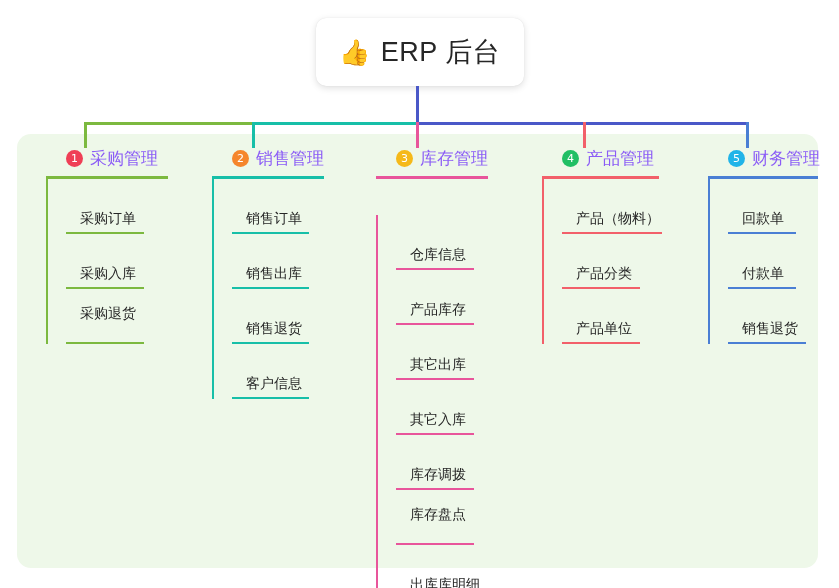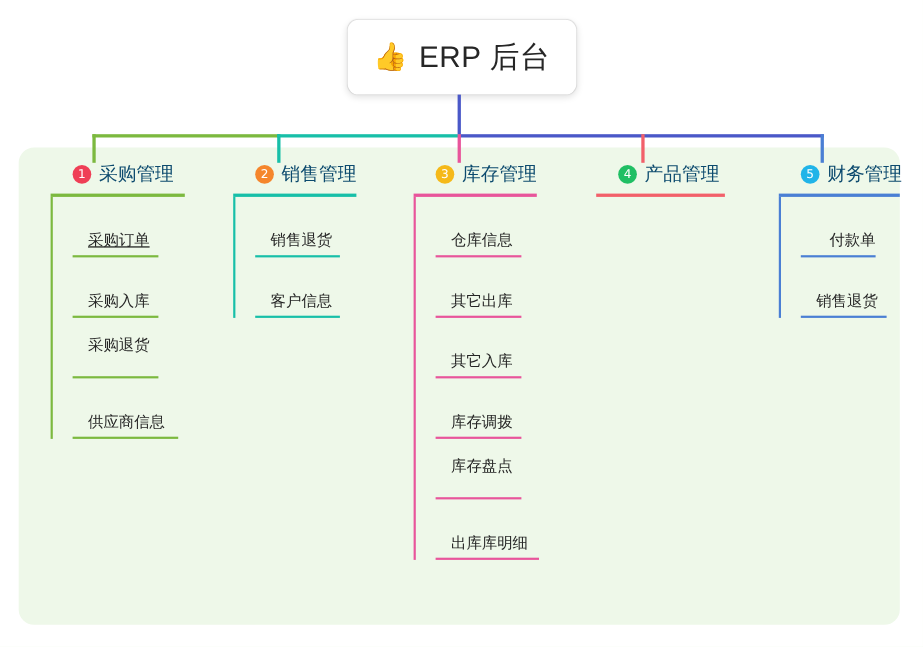--- a/index.html
+++ b/index.html
@@ -112,21 +112,21 @@
     border-radius: 50%;
     color: #ffffff;
     font-size: 11px;
     line-height: 17px;
     text-align: center;
     flex: 0 0 auto;
     font-family: "DejaVu Sans", sans-serif;
   }
   .branch-title {
     font-size: 17px;
-    color: #0c4a6e;
+    color: #8b5cf6;
     white-space: nowrap;
   }
   .head-rule {
     height: 3px;
     margin-top: 6px;
   }
 
   
   .leaves {
     margin-top: 0;
@@ -174,58 +174,64 @@
   <div class="conn drop" id="drop-5"></div>
 
   <div id="branches-host">
       <div class="branch" style="left: 46px; width: 122px;">
         <div class="branch-head">
           <span class="badge" style="background: rgb(239, 63, 86);">1</span>
           <span class="branch-title">采购管理</span>
         </div>
         <div class="head-rule" style="background: rgb(124, 185, 63); width: 122px;"></div>
         <div class="leaves" style="border-left-color: rgb(124, 185, 63);">
-          <div class="leaf" style="border-bottom-color: rgb(124, 185, 63); width: 78px; text-decoration: underline;">
+          <div class="leaf" style="border-bottom-color: rgb(124, 185, 63); width: 78px;">
             <span class="leaf-label">采购订单</span>
           </div>
           <div class="leaf" style="border-bottom-color: rgb(124, 185, 63); width: 78px;">
             <span class="leaf-label">采购入库</span>
           </div>
           <div class="leaf" style="border-bottom-color: rgb(124, 185, 63); width: 78px; align-items: center;">
             <span class="leaf-label">采购退货</span>
           </div>
-          <div class="leaf" style="border-bottom-color: rgb(124, 185, 63); width: 96px;">
-            <span class="leaf-label">供应商信息</span>
-          </div>
         </div>
       </div>
       <div class="branch" style="left: 212px; width: 112px;">
         <div class="branch-head">
           <span class="badge" style="background: rgb(245, 134, 44);">2</span>
           <span class="branch-title">销售管理</span>
         </div>
         <div class="head-rule" style="background: rgb(23, 191, 168); width: 112px;"></div>
         <div class="leaves" style="border-left-color: rgb(23, 191, 168);">
           <div class="leaf" style="border-bottom-color: rgb(23, 191, 168); width: 77px;">
+            <span class="leaf-label">销售订单</span>
+          </div>
+          <div class="leaf" style="border-bottom-color: rgb(23, 191, 168); width: 77px;">
+            <span class="leaf-label">销售出库</span>
+          </div>
+          <div class="leaf" style="border-bottom-color: rgb(23, 191, 168); width: 77px;">
             <span class="leaf-label">销售退货</span>
           </div>
           <div class="leaf" style="border-bottom-color: rgb(23, 191, 168); width: 77px;">
             <span class="leaf-label">客户信息</span>
           </div>
         </div>
       </div>
       <div class="branch" style="left: 376px; width: 112px;">
         <div class="branch-head">
           <span class="badge" style="background: rgb(245, 185, 25);">3</span>
           <span class="branch-title">库存管理</span>
         </div>
         <div class="head-rule" style="background: rgb(232, 85, 155); width: 112px;"></div>
         <div class="leaves" style="border-left-color: rgb(232, 85, 155);">
+          <div class="leaf" style="border-bottom-color: rgb(232, 85, 155); width: 78px; margin-top: 36px;">
+            <span class="leaf-label">仓库信息</span>
+          </div>
           <div class="leaf" style="border-bottom-color: rgb(232, 85, 155); width: 78px;">
-            <span class="leaf-label">仓库信息</span>
+            <span class="leaf-label">产品库存</span>
           </div>
           <div class="leaf" style="border-bottom-color: rgb(232, 85, 155); width: 78px;">
             <span class="leaf-label">其它出库</span>
           </div>
           <div class="leaf" style="border-bottom-color: rgb(232, 85, 155); width: 78px;">
             <span class="leaf-label">其它入库</span>
           </div>
           <div class="leaf" style="border-bottom-color: rgb(232, 85, 155); width: 78px; text-align: center;">
             <span class="leaf-label">库存调拨</span>
           </div>
@@ -236,29 +242,43 @@
             <span class="leaf-label">出库库明细</span>
           </div>
         </div>
       </div>
       <div class="branch" style="left: 542px; width: 117px;">
         <div class="branch-head">
           <span class="badge" style="background: rgb(32, 191, 100);">4</span>
           <span class="branch-title">产品管理</span>
         </div>
         <div class="head-rule" style="background: rgb(242, 96, 106); width: 117px;"></div>
+        <div class="leaves" style="border-left-color: rgb(242, 96, 106);">
+          <div class="leaf" style="border-bottom-color: rgb(242, 96, 106); width: 100px;">
+            <span class="leaf-label">产品（物料）</span>
+          </div>
+          <div class="leaf" style="border-bottom-color: rgb(242, 96, 106); width: 78px;">
+            <span class="leaf-label">产品分类</span>
+          </div>
+          <div class="leaf" style="border-bottom-color: rgb(242, 96, 106); width: 78px;">
+            <span class="leaf-label">产品单位</span>
+          </div>
+        </div>
       </div>
       <div class="branch" style="left: 708px; width: 110px;">
         <div class="branch-head">
           <span class="badge" style="background: rgb(32, 180, 232);">5</span>
           <span class="branch-title">财务管理</span>
         </div>
         <div class="head-rule" style="background: rgb(74, 127, 212); width: 110px;"></div>
         <div class="leaves" style="border-left-color: rgb(74, 127, 212);">
-          <div class="leaf" style="border-bottom-color: rgb(74, 127, 212); width: 68px; justify-content: flex-end;">
+          <div class="leaf" style="border-bottom-color: rgb(74, 127, 212); width: 68px;">
+            <span class="leaf-label">回款单</span>
+          </div>
+          <div class="leaf" style="border-bottom-color: rgb(74, 127, 212); width: 68px;">
             <span class="leaf-label">付款单</span>
           </div>
           <div class="leaf" style="border-bottom-color: rgb(74, 127, 212); width: 78px;">
             <span class="leaf-label">销售退货</span>
           </div>
         </div>
       </div>
     </div>
 
 </div>

